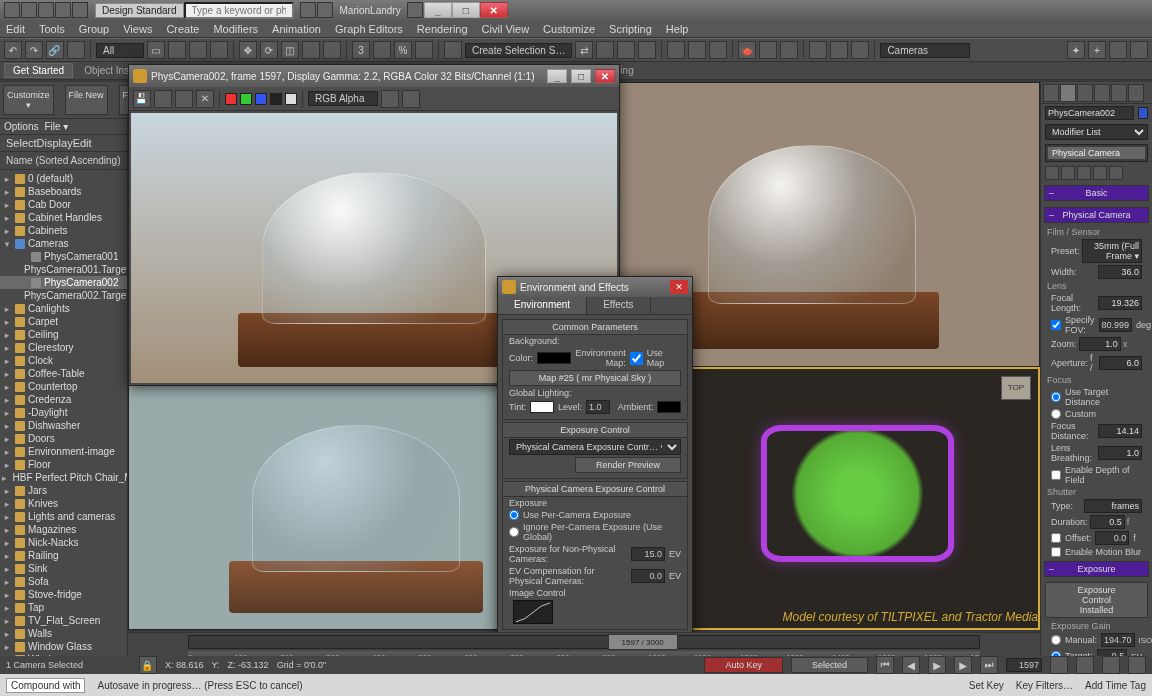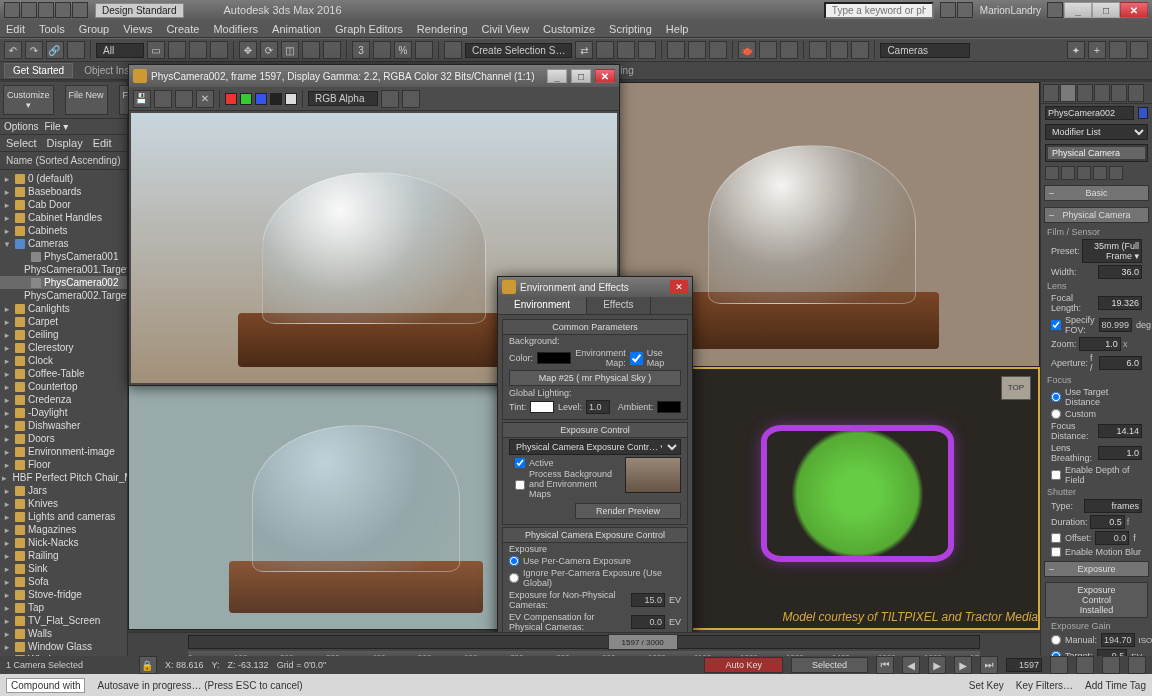--- a/index.html
+++ b/index.html
@@ -21,21 +21,21 @@
 .ticon{ width:18px; height:18px; background:#5a5a5a; border:1px solid #333; display:flex; align-items:center; justify-content:center; color:#ccc; font-size:10px;}
 .tdd{ background:#333; color:#ccc; font-size:10px; padding:1px 6px; border:1px solid #222; min-width:48px;}
 .tabstrip{ height:18px; background:#474747; display:flex; align-items:center; padding:0 4px; gap:2px; border-bottom:1px solid #333; font-size:10px;}
 .tabstrip .tab{ padding:1px 8px; color:#aaa; border:1px solid transparent;}
 .tabstrip .tab.active{ background:#585858; border:1px solid #666; color:#fff;}
 .leftcol{ position:absolute; left:0; top:82px; width:128px; bottom:36px; background:#494949; border-right:1px solid #333; display:flex; flex-direction:column;}
 .cust-row{ display:flex; padding:3px; gap:11px; border-bottom:1px solid #333;}
 .cust-btn{ flex:0 0 auto; background:#585858; border:1px solid #333; padding:4px 3px; font-size:9px; text-align:center; color:#ddd;}
 .opt-row{ display:flex; padding:2px 4px; gap:6px; border-bottom:1px solid #333;}
 .opt-row span{ font-size:10px; color:#ddd;}
-.sde-row{ display:flex; gap:10px; padding:2px 6px; border-bottom:1px solid #333; font-size:11px; color:#d8d8d8;}
+.sde-row{ display:flex; padding:2px 6px; border-bottom:1px solid #333; font-size:11px; color:#d8d8d8;}
 .scene-header{ padding:3px 6px; border-bottom:1px solid #333; color:#d0d0d0; background:#474747;}
 .tree{ flex:1; overflow:auto; padding:2px 0;}
 .tree-item{ display:flex; align-items:center; padding:1px 2px; gap:3px; color:#ddd; white-space:nowrap;}
 .tree-item .exp{ width:10px; text-align:center; color:#aaa; font-size:9px;}
 .tree-item .ico{ width:10px; height:10px; background:#cca24a; border-radius:1px;}
 .tree-item.sel{ background:#6a6a6a; color:#fff;}
 .tree-item.child{ padding-left:18px;}
 .tree-item.child .ico{ background:#888;}
 .vpcontainer{ position:absolute; left:128px; right:112px; top:82px; bottom:66px; background:#3a3a3a;}
 .vp{ position:absolute; border:1px solid #222;}
@@ -44,21 +44,21 @@
 .vp.bl{ left:0; top:52%; width:50%; height:48%; background:#9aa;}
 .vp.br{ left:50%; top:52%; width:50%; height:48%; background:#2a2622; outline:2px solid #d4aa3a; outline-offset:-2px;}
 .vp.br .topbtn{ position:absolute; right:8px; top:8px; width:30px; height:24px; background:#a8a296; border:1px solid #555; font-size:8px; display:flex; align-items:center; justify-content:center; color:#333;}
 .credit{ position:absolute; left:50%; bottom:72px; color:#d4aa33; font-style:italic; font-size:12px; transform:translateX(8px); width:50%; text-align:right; padding-right:122px;}
 .rightcol{ position:absolute; right:0; top:82px; width:112px; bottom:36px; background:#494949; border-left:1px solid #333; display:flex; flex-direction:column; overflow:hidden;}
 .rtabs{ height:22px; display:flex; padding:2px; gap:1px; border-bottom:1px solid #333;}
 .rtab{ width:16px; height:18px; background:#585858; border:1px solid #333;}
 .rtab.active{ background:#7a7a7a;}
 .rfield{ padding:2px 4px; display:flex; align-items:center; gap:4px; font-size:9px;}
 .rfield input, .rfield select, .rinput{ background:#333; border:1px solid #222; color:#ddd; font-size:9px; padding:1px 2px; width:100%;}
-.rollhdr{ background:#737373; border:1px solid #333; margin:3px; padding:2px 4px; text-align:center; font-size:9px; position:relative; color:#ddd;}
+.rollhdr{ background:#4c1d95; border:1px solid #333; margin:3px; padding:2px 4px; text-align:center; font-size:9px; position:relative; color:#ddd;}
 .rollhdr::before{content:"–"; position:absolute; left:4px;}
 .rcbx{ display:flex; align-items:center; gap:4px; padding:1px 6px; font-size:9px;}
 .rcbx input{ width:10px; height:10px;}
 .spin{ display:flex; align-items:center; gap:2px; padding:1px 6px; font-size:9px;}
 .spin .lbl{ flex:1;}
 .spin .val{ width:44px; background:#333; border:1px solid #222; padding:1px 2px; color:#ddd; text-align:right;}
 .spin .unit{ width:20px; color:#aaa;}
 .stackbox{ margin:2px 4px; height:50px; background:#3d3d3d; border:1px solid #222; padding:2px;}
 .stackbox .item{ background:#666; padding:1px 4px; color:#eee; font-size:9px;}
 .stktool{ display:flex; gap:2px; padding:2px 4px;}
@@ -110,23 +110,20 @@
 </head>
 <body>
 
 <div class="titlebar">
   <div class="ticon-sm"></div>
   <div class="ticon-sm"></div>
   <div class="ticon-sm"></div>
   <div class="ticon-sm"></div>
   <div class="ticon-sm"></div>
   <div class="design-dd">Design Standard</div>
-  <div class="title-mid">
-    <span class="app-title">Autodesk 3ds Max 2016</span>
-  </div>
   <input class="title-search" placeholder="Type a keyword or phrase" style="">
   <div class="ticon-sm"></div>
   <div class="ticon-sm"></div>
   <span class="user-label">MarionLandry</span>
   <div class="ticon-sm"></div>
   <div class="wbtns">
     <div class="wbtn min">_</div>
     <div class="wbtn max">□</div>
     <div class="wbtn close">✕</div>
   </div>
@@ -633,33 +630,20 @@
         <span style="flex:1"></span>
         <span class="lbl">Ambient:</span>
         <div class="swatch" style="background:#000"></div>
       </div>
     </div>
     <div class="esec">
       <div class="esec-title">Exposure Control</div>
       <div class="erow">
           <select class="rinput" style="width:100%"><option>Physical Camera Exposure Contr… ▾</option></select>
         </div>
-      <div class="erow" style="align-items:flex-start">
-        <div style="flex:1">
-          <div class="rcbx">
-              <input type="checkbox" checked="" style="">
-              <span>Active</span>
-            </div>
-          <div class="rcbx">
-              <input type="checkbox" style="">
-              <span style="line-height:1.1">Process Background and Environment Maps</span>
-            </div>
-        </div>
-        <div style="width:56px;height:36px;background:linear-gradient(#987,#654);border:1px solid #222"></div>
-      </div>
       <div class="erow" style="justify-content:flex-end">
           <div class="ebtn">Render Preview</div>
         </div>
     </div>
     <div class="esec">
       <div class="esec-title">Physical Camera Exposure Control</div>
       <div class="erow">
           <span class="lbl">Exposure</span>
         </div>
       <div class="rcbx">

